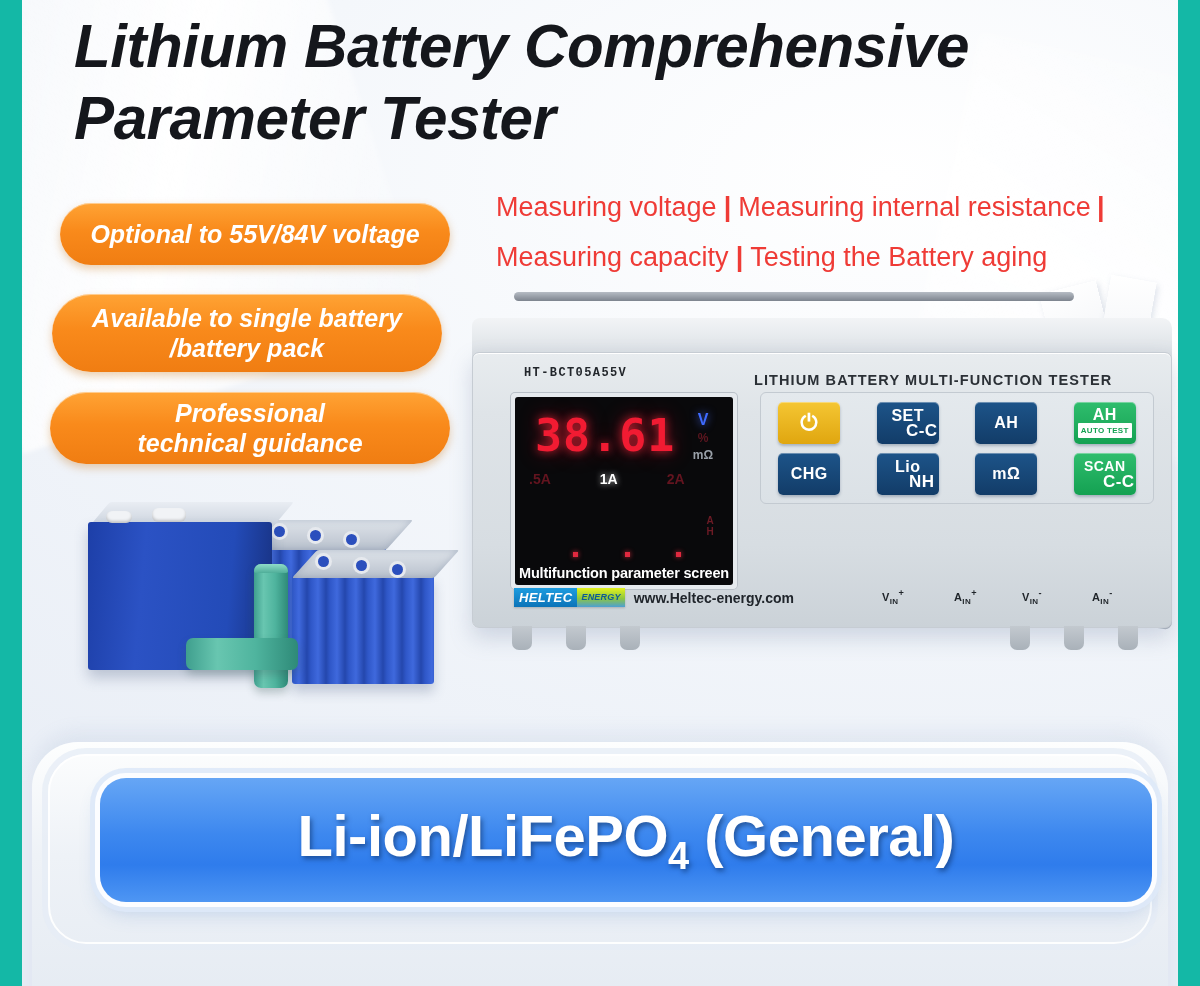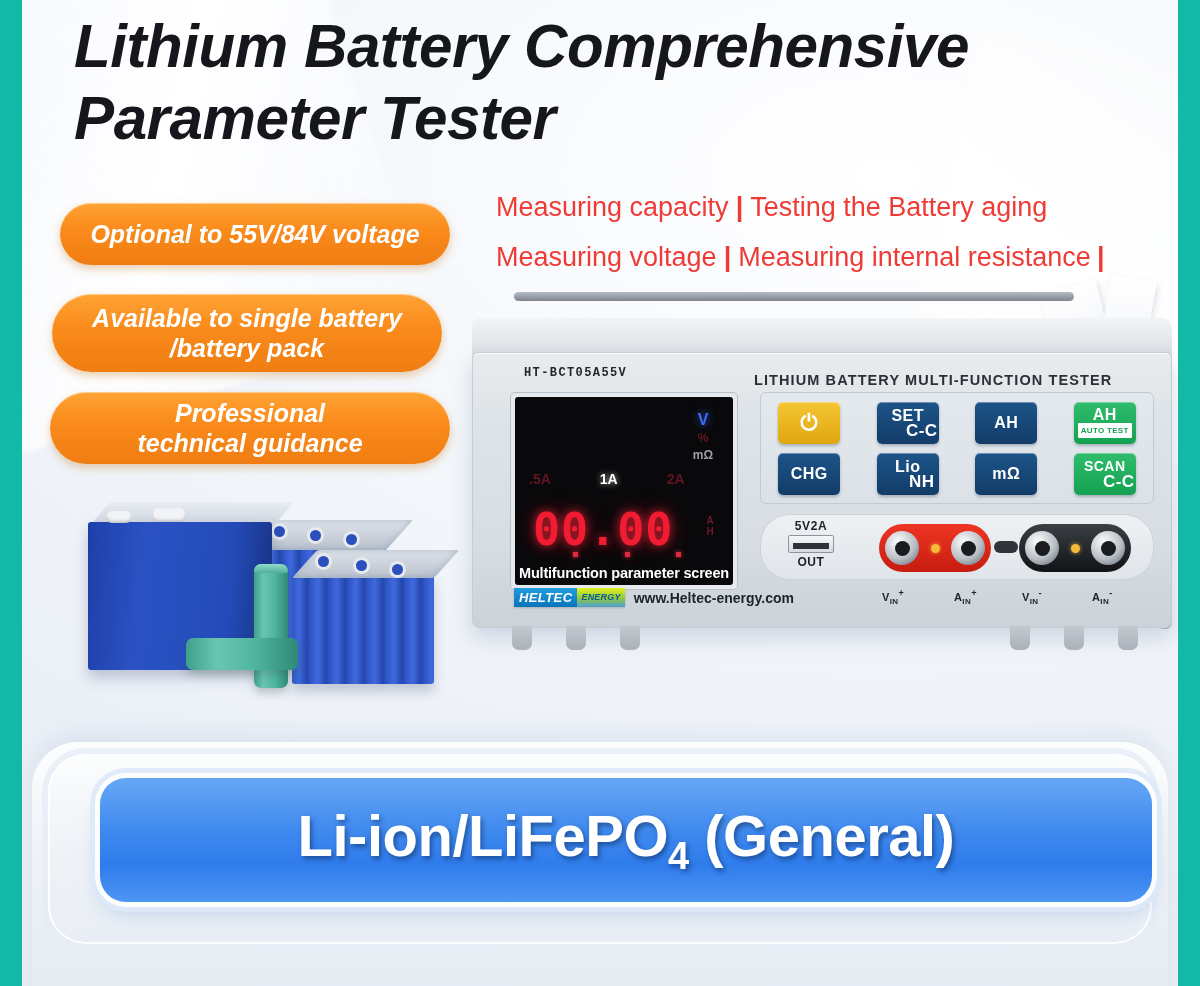--- a/index.html
+++ b/index.html
@@ -344,24 +344,24 @@
 <div id="page">
   <div class="content-plate">
     <div class="plate-sheen-a"></div>
     <div class="plate-sheen-b"></div>
 
     <div class="headline">Lithium Battery Comprehensive
 Parameter Tester</div>
 
     <div class="features">
       <div class="feat-line">
+        <span>Measuring voltage</span><span class="feat-sep">|</span><span>Measuring internal resistance</span><span class="feat-tail">|</span>
+      </div>
+      <div class="feat-line">
         <span>Measuring capacity</span><span class="feat-sep">|</span><span>Testing the Battery aging</span>
-      </div>
-      <div class="feat-line">
-        <span>Measuring voltage</span><span class="feat-sep">|</span><span>Measuring internal resistance</span><span class="feat-tail">|</span>
       </div>
     </div>
 
     <div class="pill" id="pill-0">Optional to 55V/84V voltage</div>
     <div class="pill" id="pill-1">Available to single battery
 /battery pack</div>
     <div class="pill" id="pill-2">Professional
 technical guidance</div>
 
     <div class="batteries">
@@ -401,35 +401,35 @@
       <div class="foot" style="left:166px;"></div>
       <div class="foot" style="left:556px;"></div>
       <div class="foot" style="left:610px;"></div>
       <div class="foot" style="left:664px;"></div>
 
       <div class="dev-model">HT-BCT05A55V</div>
       <div class="dev-header">LITHIUM BATTERY MULTI-FUNCTION TESTER</div>
 
       <div class="lcd-frame">
         <div class="lcd">
+          <div class="seg" id="lcd-volt">38.61</div>
           <div class="lcd-units">
             <div class="u-v">V</div>
             <div class="u-pct">%</div>
             <div class="u-mo">mΩ</div>
           </div>
 
           <div class="lcd-ind">
             <span class="ind dim-red">.5A</span>
             <span class="ind on">1A</span>
             <span class="ind dim-red">2A</span>
             <span class="ind dim-green gap"><span>B</span><sub>1</sub></span>
             <span class="ind on"><span>B</span><sub>2</sub></span>
           </div>
 
-          <div class="seg" id="lcd-cap">00.00</div>
           <div class="lcd-units2">
             <div class="u-small">A</div>
             <div class="u-small">H</div>
           </div>
 
           <div class="lcd-dots">
             <span class="lcd-dot"></span>
             <span class="lcd-dot"></span>
             <span class="lcd-dot"></span>
           </div>
@@ -463,47 +463,20 @@
           <div class="key blue">
             <span>mΩ</span>
           </div>
           <div class="key green">
             <span style="font-size:14px">SCAN</span>
             <span class="key-sub">C-C</span>
           </div>
         </div>
       </div>
 
-      <div class="conn-strip">
-        <div class="usb-wrap">
-          <div class="usb-lbl">5V2A</div>
-          <div class="usb-port"></div>
-          <div class="usb-lbl">OUT</div>
-        </div>
-
-        <div class="term red">
-          <div class="socket">
-              <div class="socket-hole"></div>
-            </div>
-          <div class="term-led"></div>
-          <div class="socket">
-              <div class="socket-hole"></div>
-            </div>
-        </div>
-        <div class="term-gap"></div>
-        <div class="term black">
-          <div class="socket">
-              <div class="socket-hole"></div>
-            </div>
-          <div class="term-led"></div>
-          <div class="socket">
-              <div class="socket-hole"></div>
-            </div>
-        </div>
-      </div>
 
       <div class="term-label" style="left:428px; top:288px;"><span>V</span><sub>IN</sub><sup>+</sup></div>
       <div class="term-label" style="left:500px; top:288px;"><span>A</span><sub>IN</sub><sup>+</sup></div>
       <div class="term-label" style="left:568px; top:288px;"><span>V</span><sub>IN</sub><sup>-</sup></div>
       <div class="term-label" style="left:638px; top:288px;"><span>A</span><sub>IN</sub><sup>-</sup></div>
 
       <div class="brand-row">
         <span class="logo">
           <span class="logo-a">HELTEC</span>
           <span class="logo-b">ENERGY</span>

